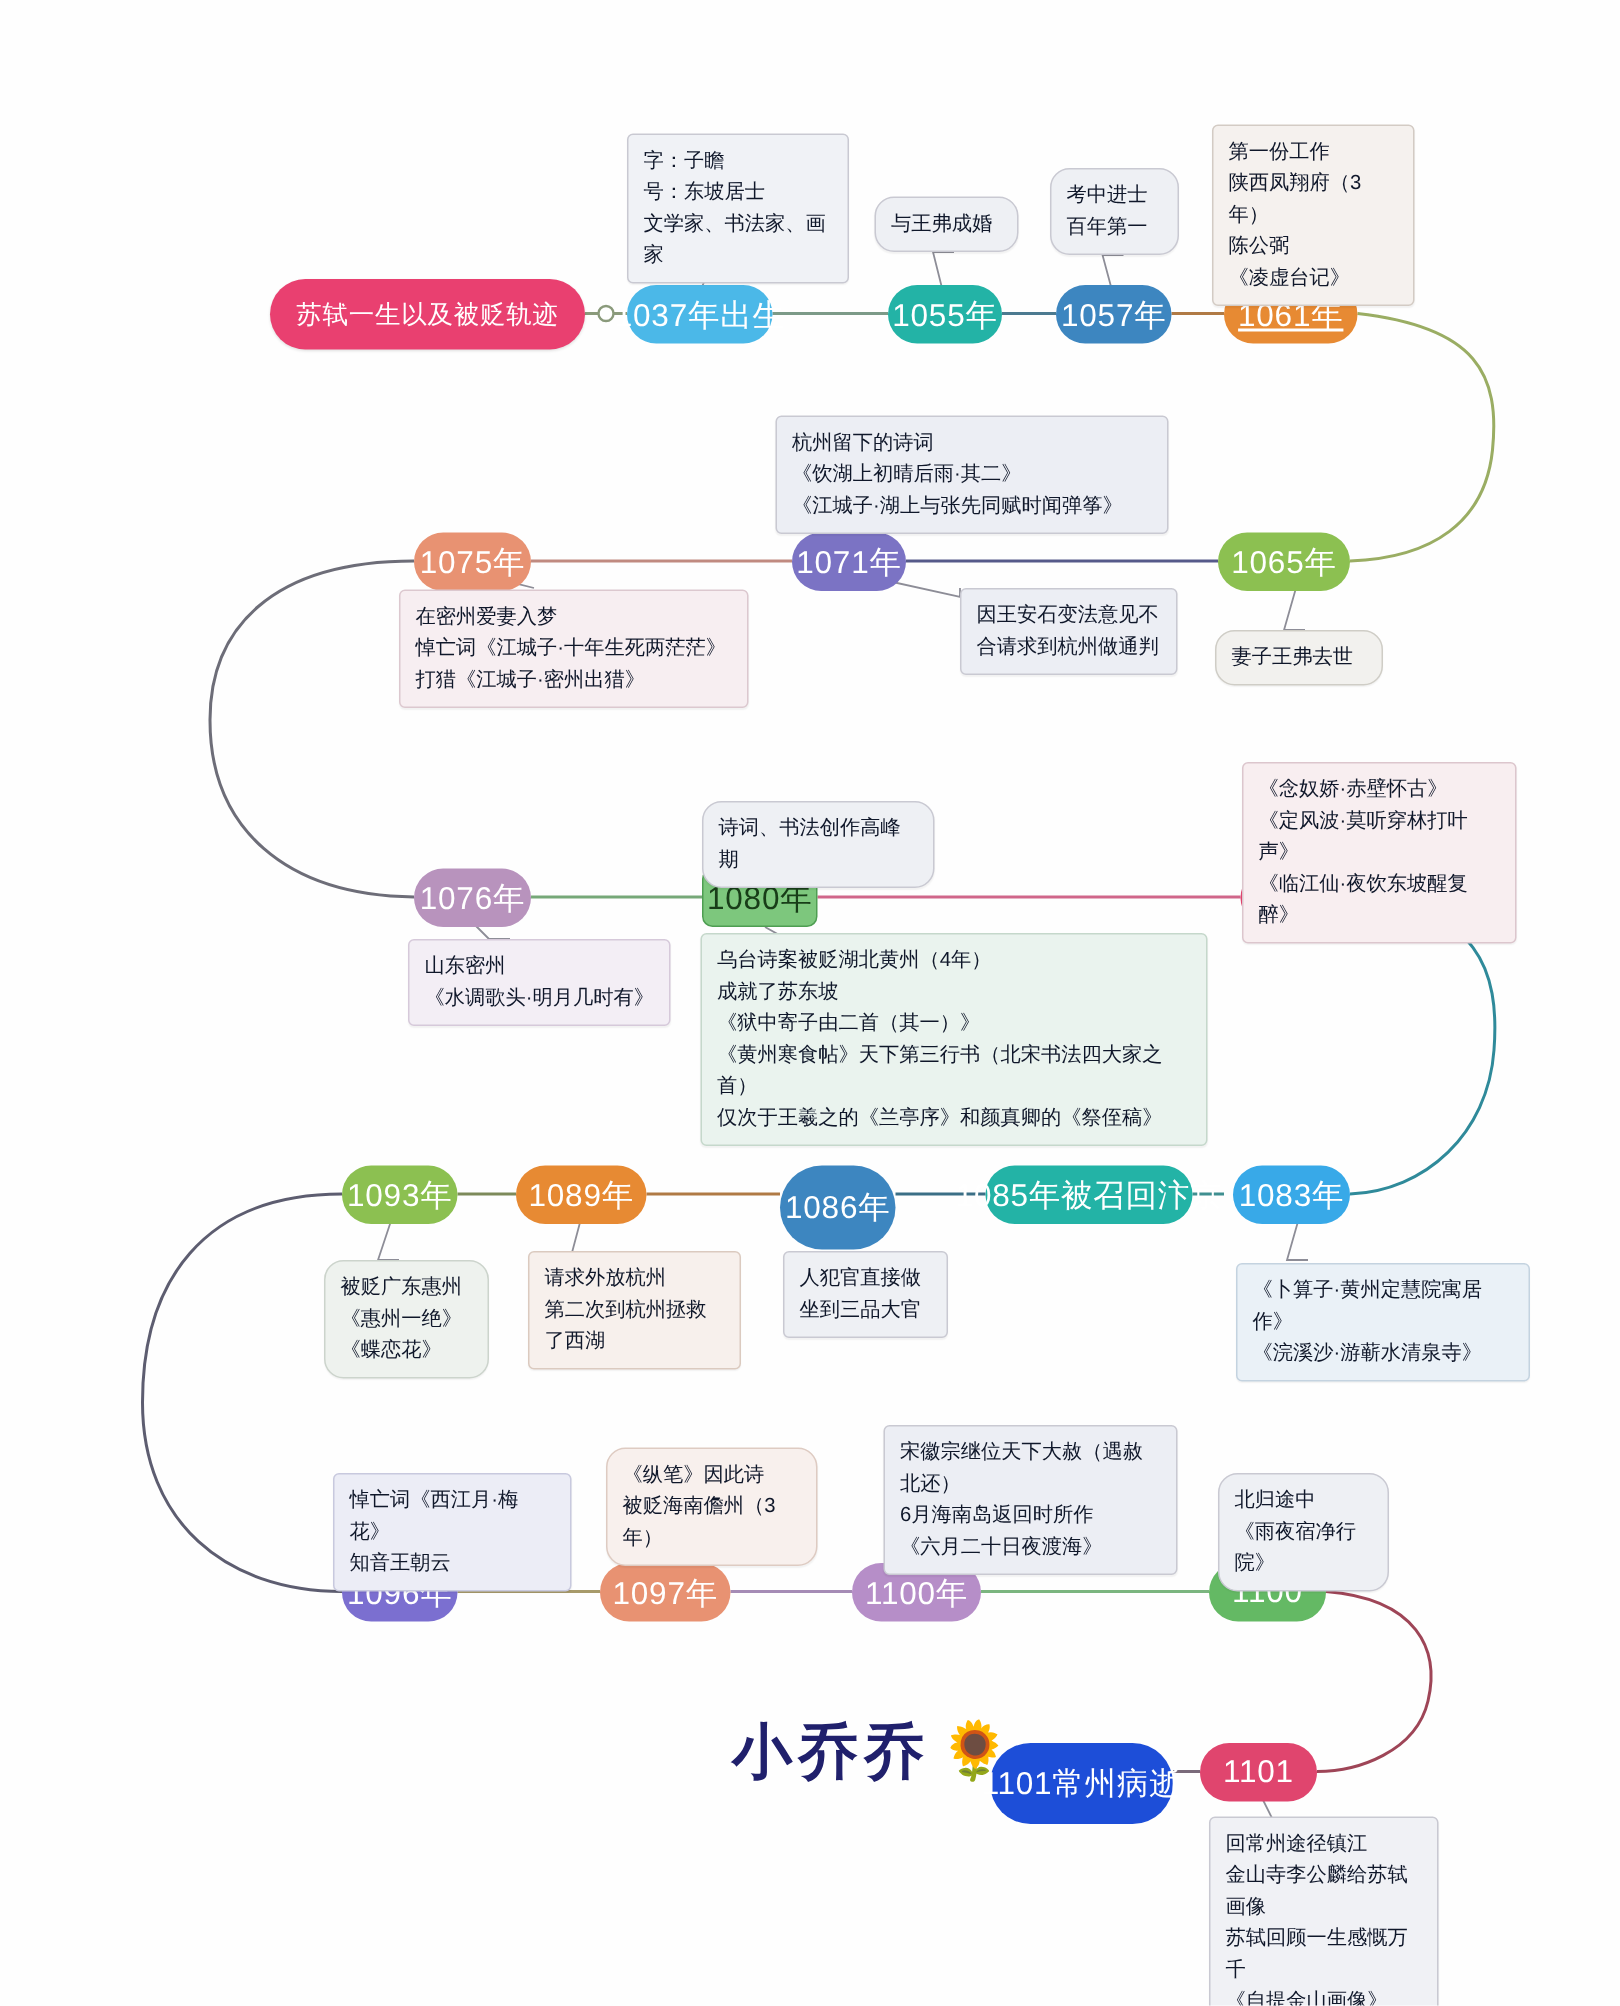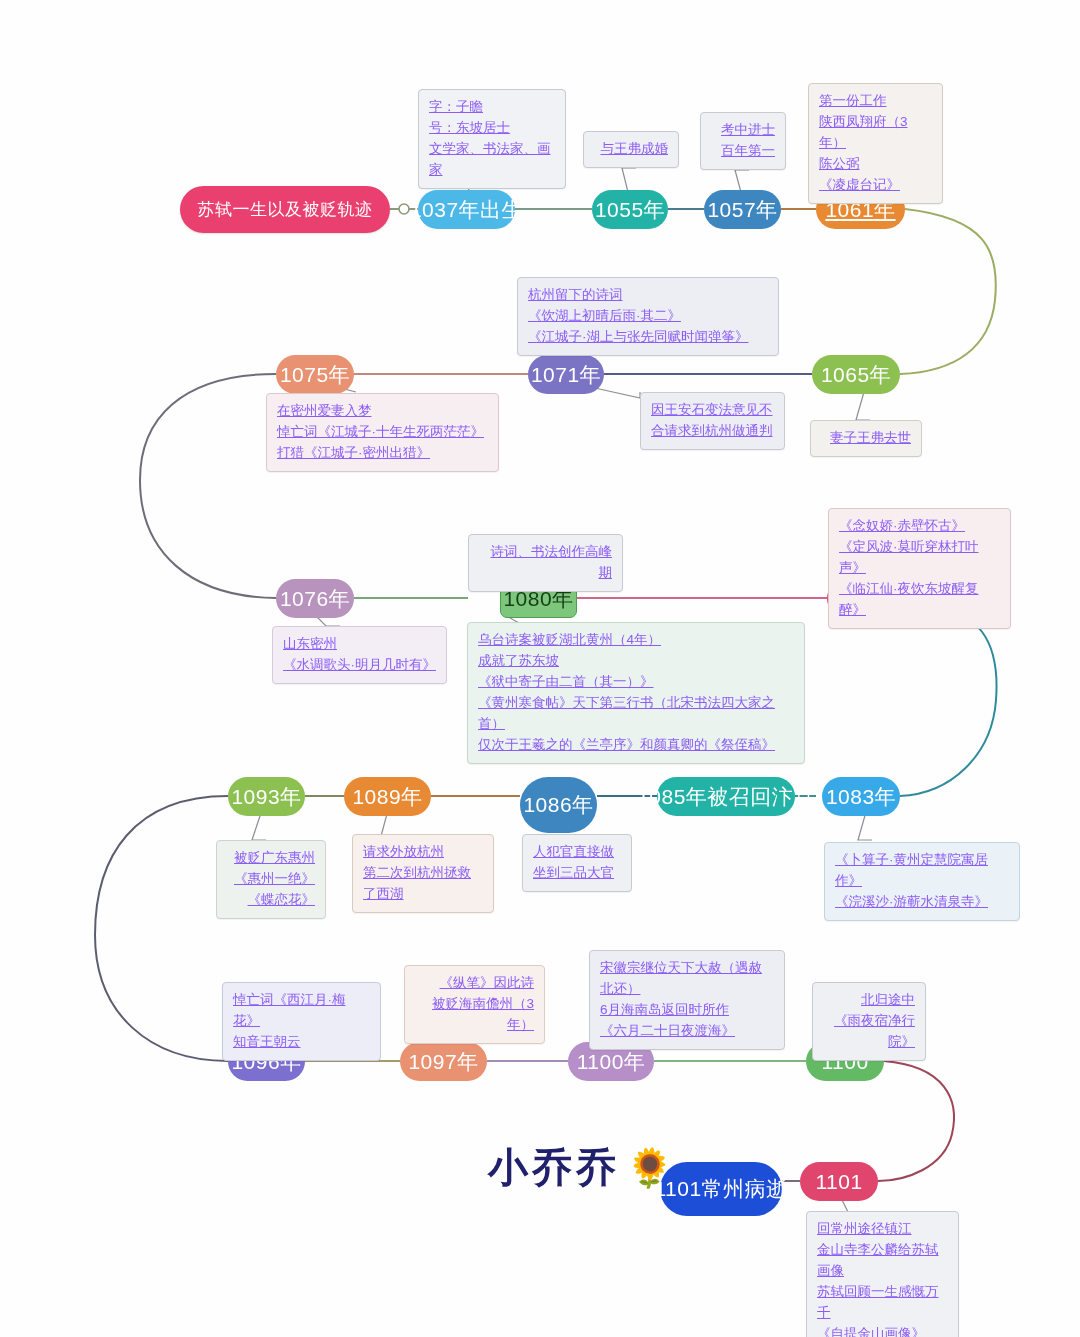--- a/index.html
+++ b/index.html
@@ -32,30 +32,29 @@
   }
   .rect{border-radius:7px;}
 
   
   .note{
     position:absolute;
     box-sizing:border-box;
     border:1px solid #c9c9d2;
     border-radius:4px;
     background:#eef0f4;
-    color:#8b5cf6;
+    color:#0f172a;
     font-size:13.5px;
     line-height:1.55;
     padding:7px 10px;
     white-space:pre-line;
     z-index:6;
     box-shadow:0 1px 1px rgba(0,0,0,.05);
-    text-decoration:underline;
-  }
-  .note.c{text-align:right;}
+  }
+  .note.c{text-align:left;border-radius:13px;}
   .note.l{text-align:left;}
 
   
   .wm{
     position:absolute;
     z-index:7;
     display:flex;align-items:center;
     font-family:"Liberation Serif","DejaVu Serif",serif;
     font-weight:bold;
     font-size:40px;
@@ -140,21 +139,21 @@
   <div class="node pill" style="left:816px;top:190px;width:89px;height:39px;background:#e78a33;text-decoration:underline;">1061年</div>
 
   <div class="node pill" style="left:812px;top:355px;width:88px;height:39px;background:#8cc051;">1065年</div>
 
   <div class="node pill" style="left:528px;top:355px;width:76px;height:39px;background:#7b73c4;">1071年</div>
 
   <div class="node pill" style="left:276px;top:355px;width:78px;height:39px;background:#e89272;">1075年</div>
 
   <div class="node pill" style="left:276px;top:579px;width:78px;height:39px;background:#b893bd;">1076年</div>
 
-  <div class="node rect" style="left:468px;top:579px;width:77px;height:39px;background:#7dc77d;border:1px solid #4e9e52;color:#183d18;margin-left:32px;">1080年</div>
+  <div class="node rect" style="left:468px;top:579px;width:77px;height:39px;background:#7dc77d;border:1px solid #4e9e52;color:#183d18;">1080年</div>
 
   <div class="node pill" style="left:827px;top:579px;width:78px;height:39px;background:#e0456e;">1082年</div>
 
   <div class="node pill" style="left:822px;top:777px;width:78px;height:39px;background:#38a9e8;">1083年</div>
 
   <div class="node pill" style="left:657px;top:777px;width:138px;height:39px;background:#23b3a6;">1085年被召回汴京</div>
 
   <div class="node pill" style="left:520px;top:777px;width:77px;height:56px;background:#3d86c0;">1086年</div>
 
   <div class="node pill" style="left:344px;top:777px;width:87px;height:39px;background:#e78a33;">1089年</div>

